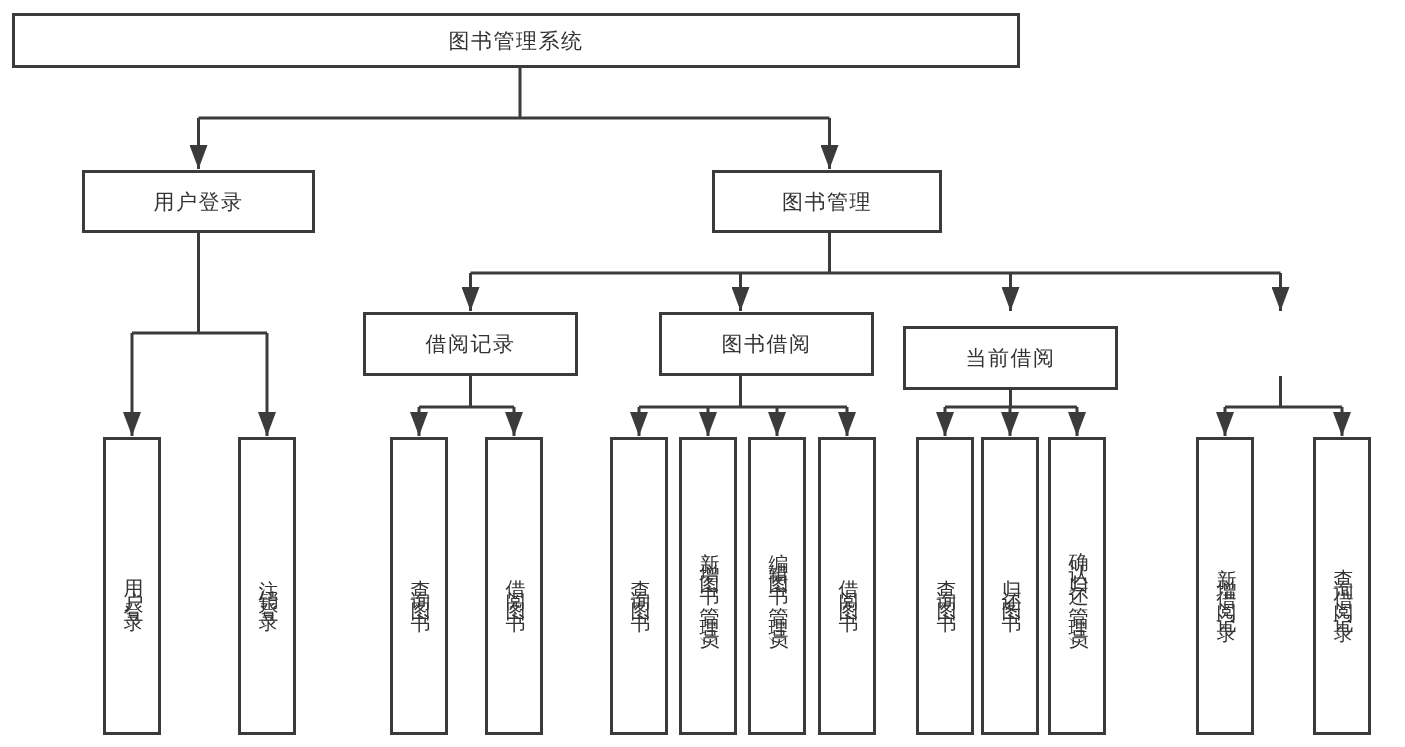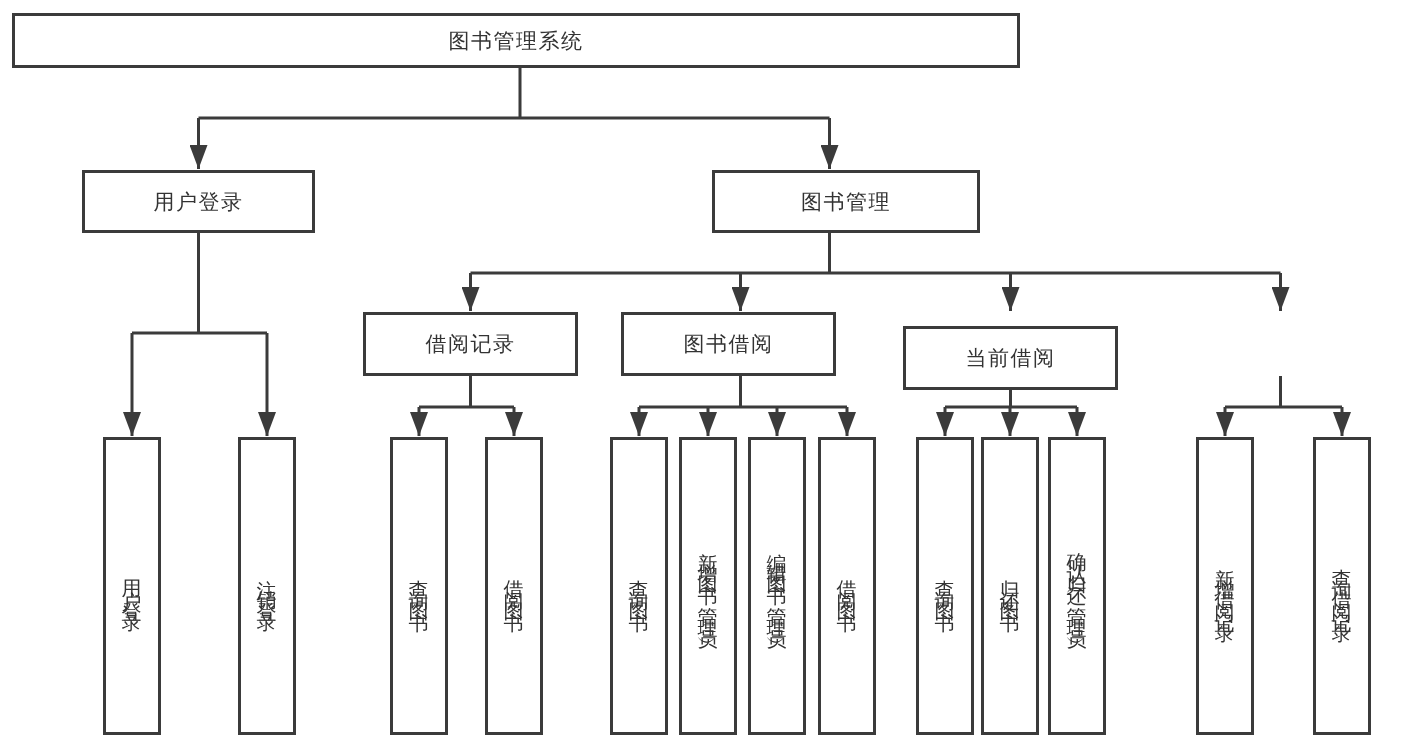--- a/index.html
+++ b/index.html
@@ -1,40 +1,40 @@
 <!DOCTYPE html>
 <html><head>
 <meta charset="utf-8">
 <style>
   html,body{margin:0;padding:0;background:#ffffff;}
   .canvas{
     position:relative;width:1405px;height:747px;background:#ffffff;
-    font-family:Liberation Sans, sans-serif;overflow:hidden;
+    font-family:Liberation Mono, monospace;overflow:hidden;
   }
   .wires{position:absolute;left:0;top:0;z-index:0;}
   .node{
     position:absolute;box-sizing:border-box;
     border:3px solid #3b3b3b;background:#ffffff;color:#333333;
     display:flex;align-items:center;justify-content:center;
     z-index:1;
   }
   .h{font-size:21px;letter-spacing:1.5px;white-space:nowrap;}
   .v{
     writing-mode:vertical-rl;
     font-size:20px;letter-spacing:11px;line-height:1;
   }
   
   .n-root{left:12px;top:13px;width:1008px;height:55px;}
   
   .n-login{left:82px;top:170px;width:233px;height:63px;}
-  .n-mgmt{left:712px;top:170px;width:268px;height:63px;}
+  .n-mgmt{left:712px;top:170px;width:230px;height:63px;}
   
   .lv3{top:312px;width:215px;height:64px;}
   .n-newbook{left:363px;}
-  .n-borrow{left:621px;text-align:center;}
+  .n-borrow{left:659px;text-align:center;}
   .n-current{left:903px;margin-top:14px;}
   .n-record{left:1173px;}
   
   .leaf{top:437px;width:58px;height:298px;}
   .l-11{left:103px;} .l-12{left:238px;}
   .l-21{left:390px;} .l-22{left:485px;}
   .l-31{left:610px;} .l-32{left:679px;} .l-33{left:748px;} .l-34{left:818px;}
   .l-41{left:916px;} .l-42{left:981px;} .l-43{left:1048px;}
   .l-51{left:1196px;} .l-52{left:1313px;}
   .watermark{

